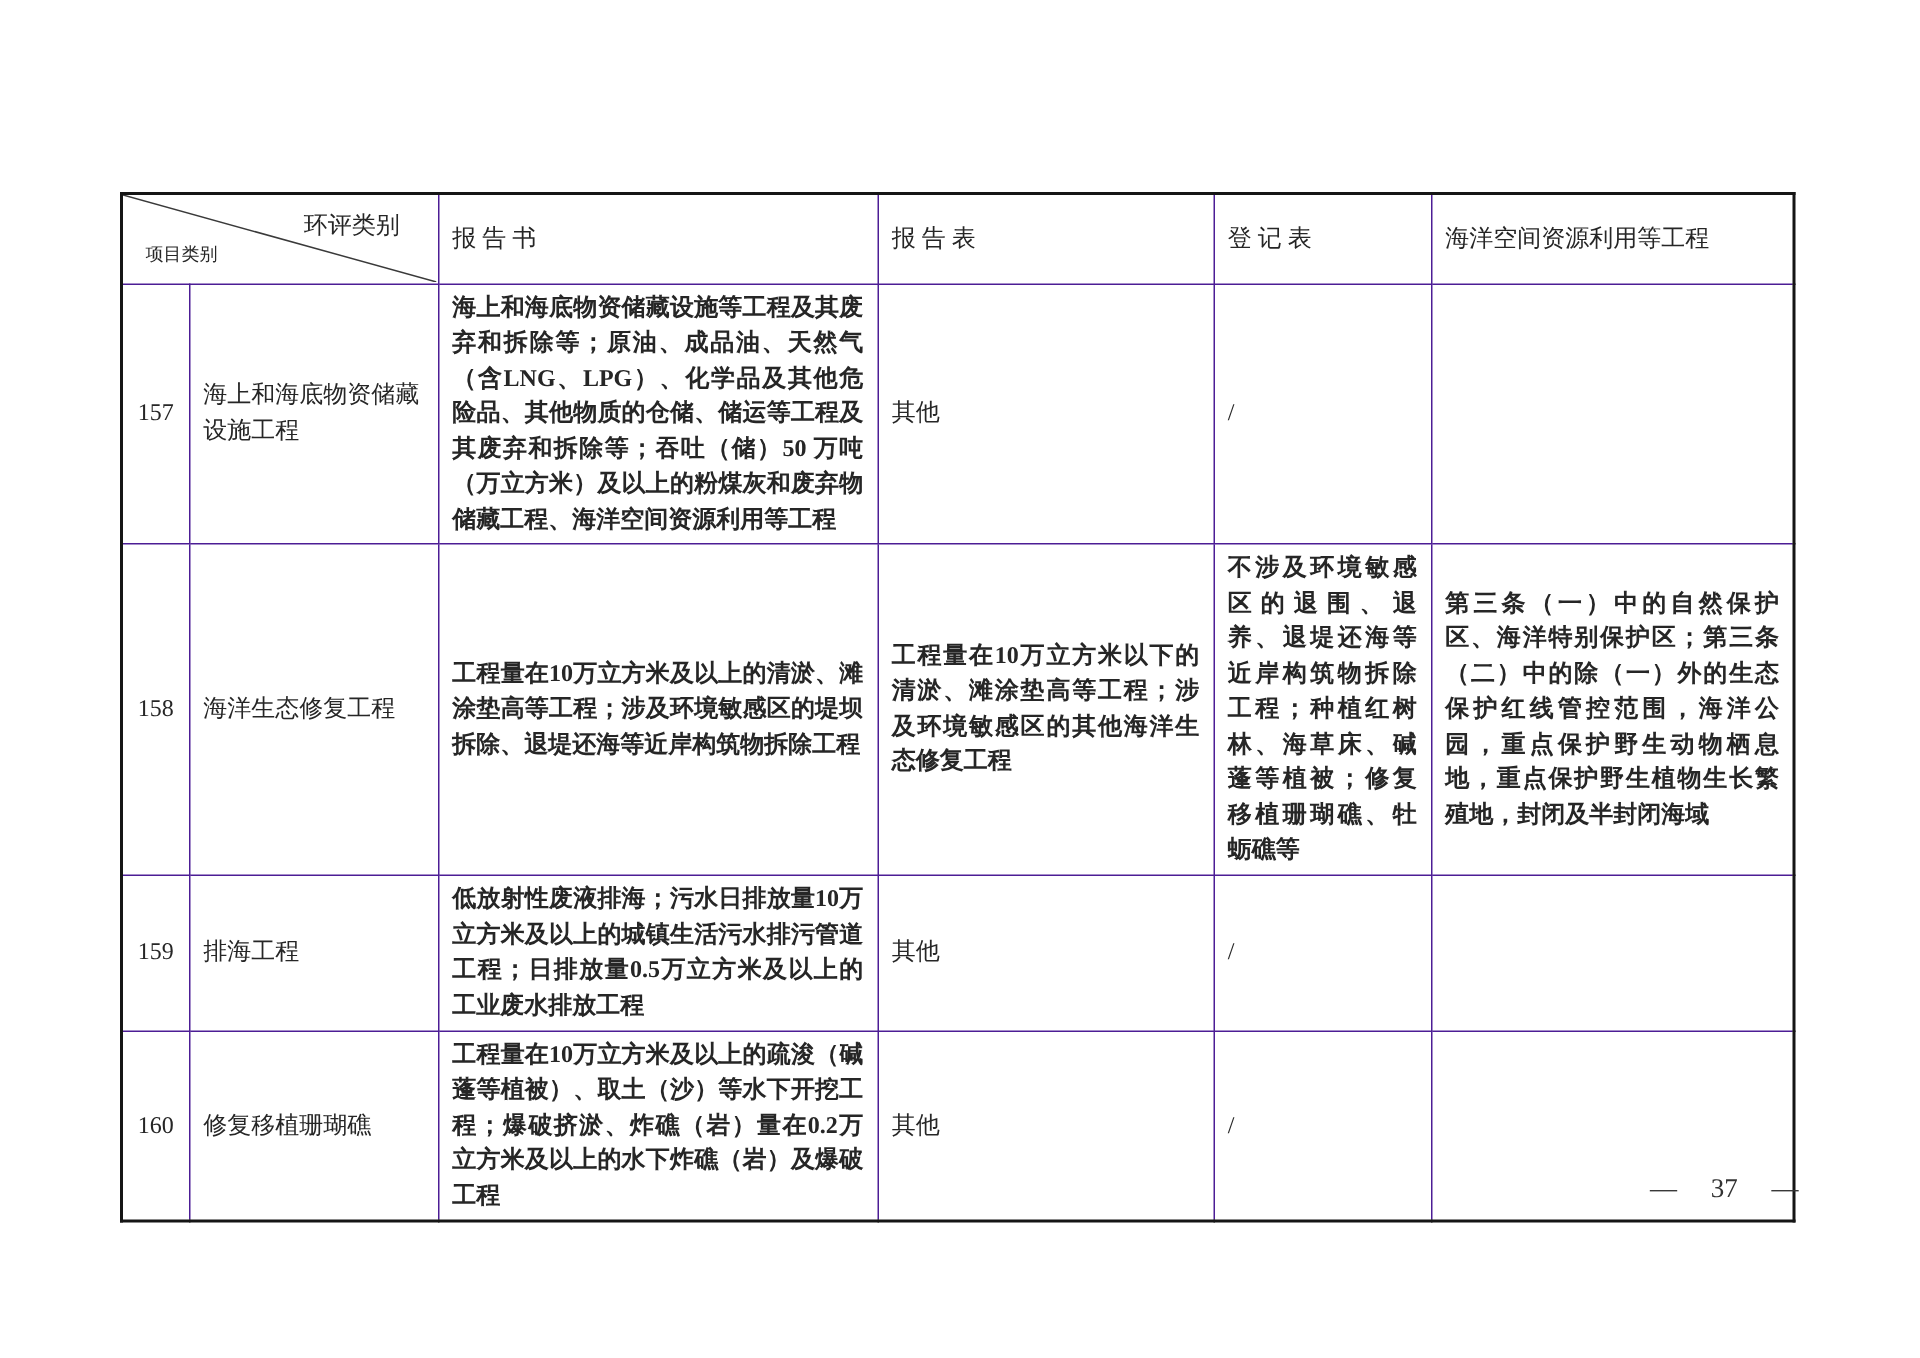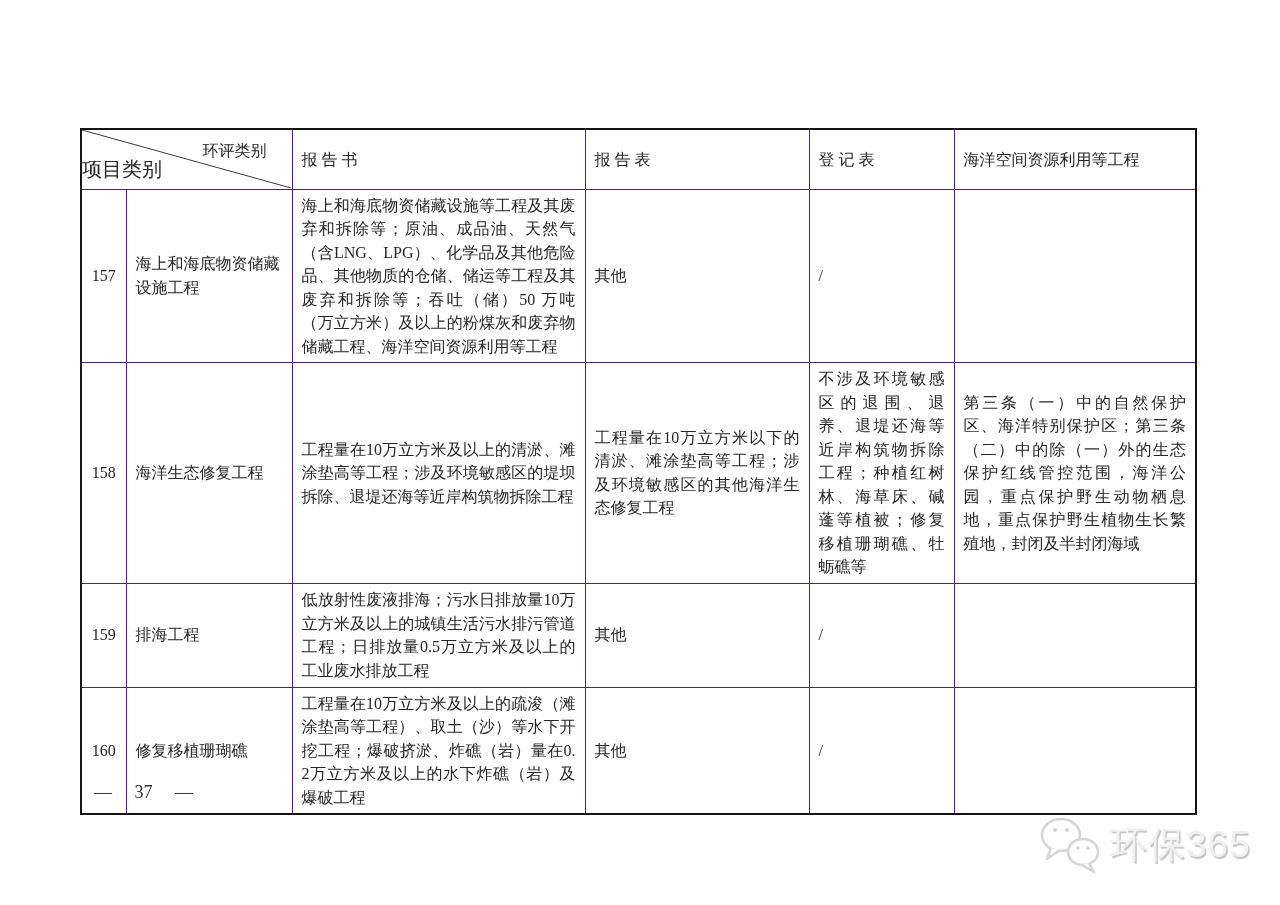--- a/index.html
+++ b/index.html
@@ -32,30 +32,30 @@
   tr.row-157 { height: 164px; }
   tr.row-158 { height: 196px; }
   tr.row-159 { height: 104px; }
   tr.row-160 { height: 114px; }
 
   td.hcell { text-align: left; font-size: 16px; padding: 0 2px; }
 
   td.diag-cell { position: relative; padding: 0; }
   td.diag-cell svg { position: absolute; left: 0; top: 0; }
   .diag-top { position: absolute; top: 9px; right: 25px; font-size: 16px; }
-  .diag-bottom { position: absolute; bottom: 7px; left: 0; font-size: 20px; }
+  .diag-bottom { position: absolute; bottom: 7px; left: 15px; font-size: 12px; }
 
   td.num { text-align: center; padding: 0 2px; margin-top: 40px; }
   td.cat { padding: 4px 7px; margin-top: 28px; }
-  td.just { text-align: justify; text-justify: inter-ideograph; }
+  td.just { text-align: justify; text-justify: inter-ideograph; font-weight: bold; }
   td.mini { padding-left: 9px; margin-left: 30px; }
 
   .pageno {
-    position: absolute; left: 94px; top: 782px; width: 1115px;
-    text-align: left; font-size: 18px; color: #333;
+    position: absolute; left: 84px; top: 782px; width: 1115px;
+    text-align: right; font-size: 18px; color: #333;
     word-spacing: 18px;
   }
 
   .watermark {
     position: absolute; left: 1038px; top: 816px;
     display: flex; align-items: center; gap: 8px;
   }
   .watermark-text {
     font-family: "Liberation Sans", sans-serif;
     font-size: 37px;
@@ -118,37 +118,24 @@
       <td class="cat">排海工程</td>
       <td class="just">低放射性废液排海；污水日排放量10万立方米及以上的城镇生活污水排污管道工程；日排放量0.5万立方米及以上的工业废水排放工程</td>
       <td class="mini">其他</td>
       <td class="mini">/</td>
       <td class="just"></td>
     </tr>
 
     <tr class="row-160">
       <td class="num">160</td>
       <td class="cat">修复移植珊瑚礁</td>
-      <td class="just">工程量在10万立方米及以上的疏浚（滩涂垫高等工程）、取土（沙）等水下开挖工程；爆破挤淤、炸礁（岩）量在0.2万立方米及以上的水下炸礁（岩）及爆破工程</td>
+      <td class="just">工程量在10万立方米及以上的疏浚（碱蓬等植被）、取土（沙）等水下开挖工程；爆破挤淤、炸礁（岩）量在0.2万立方米及以上的水下炸礁（岩）及爆破工程</td>
       <td class="mini">其他</td>
       <td class="mini">/</td>
       <td class="just"></td>
     </tr>
   </tbody>
     </table>
 
   <div class="pageno">— 37 —</div>
 
-  <div class="watermark">
-    <svg width="64" height="58" viewBox="0 0 64 58">
-      <ellipse cx="23" cy="19" rx="19" ry="16" fill="#ffffff" stroke="#d6d6d6" stroke-width="2.5"></ellipse>
-      <path d="M13 32 L9 43 L22 34" fill="#ffffff" stroke="#d6d6d6" stroke-width="2.5" stroke-linejoin="round"></path>
-      <circle cx="17" cy="14" r="2" fill="#d6d6d6"></circle>
-      <circle cx="29" cy="14" r="2" fill="#d6d6d6"></circle>
-      <ellipse cx="45" cy="36" rx="15" ry="13" fill="#ffffff" stroke="#d6d6d6" stroke-width="2.5"></ellipse>
-      <path d="M51 47 L56 56 L44 49" fill="#ffffff" stroke="#d6d6d6" stroke-width="2.5" stroke-linejoin="round"></path>
-      <circle cx="40" cy="32" r="1.8" fill="#d6d6d6"></circle>
-      <circle cx="50" cy="32" r="1.8" fill="#d6d6d6"></circle>
-    </svg>
-    <span class="watermark-text">环保365</span>
-  </div>
 
 </div>
 
 </body></html>

